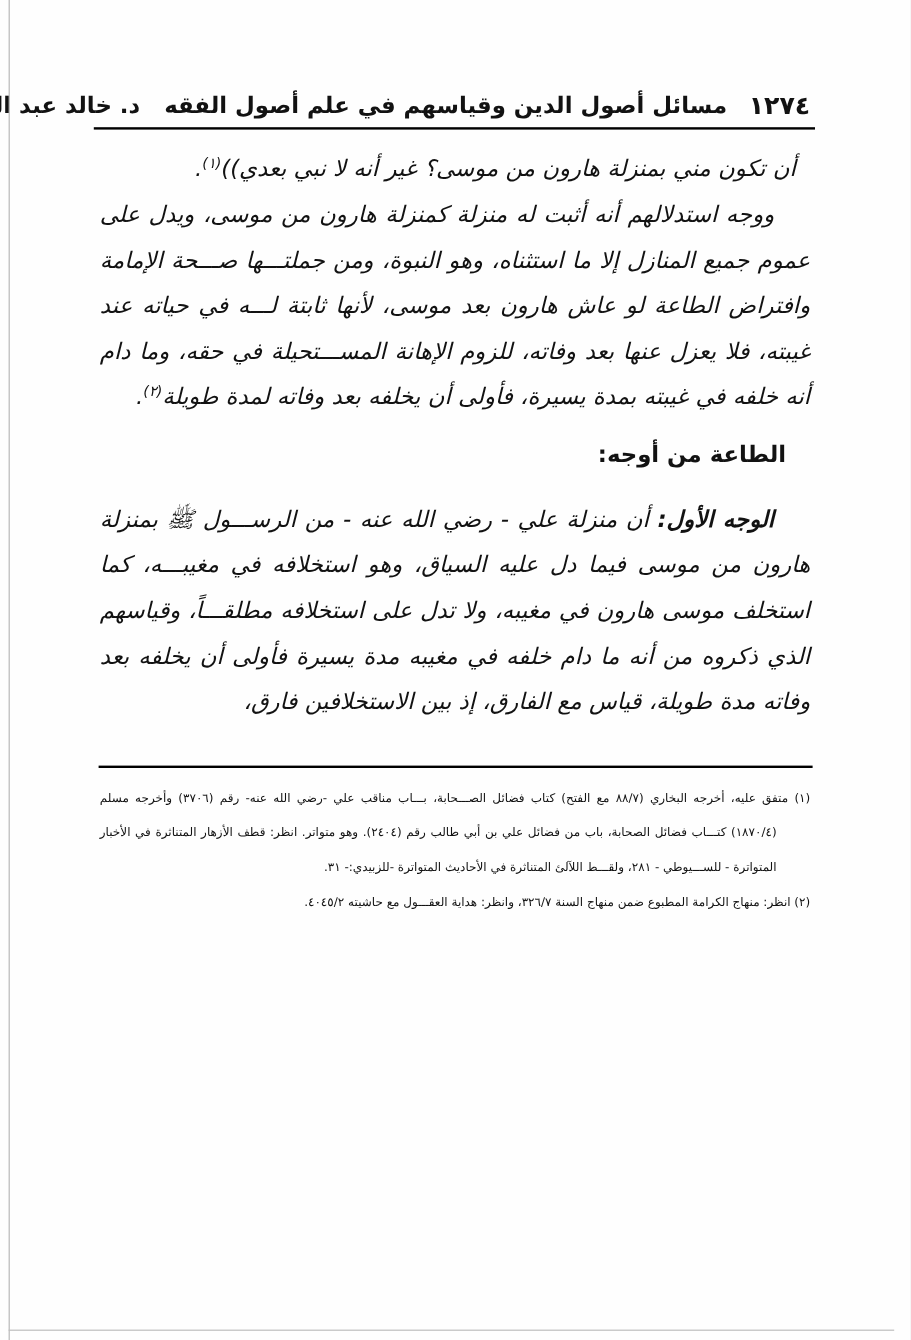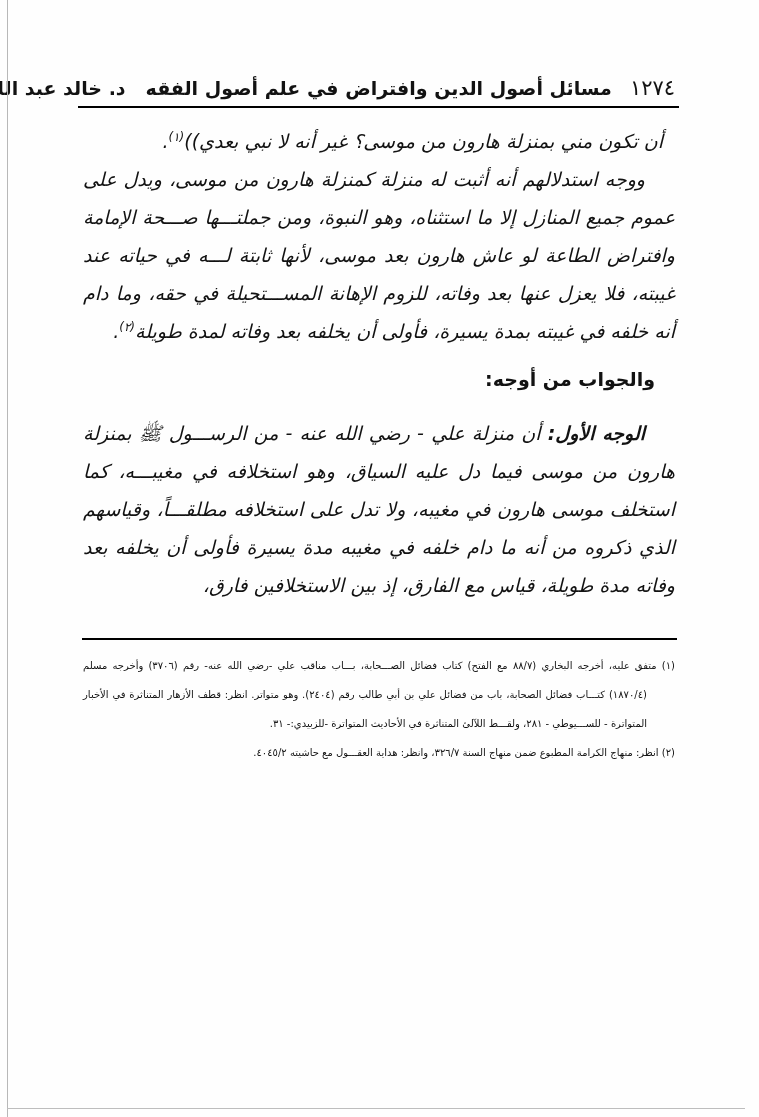--- a/index.html
+++ b/index.html
@@ -33,21 +33,21 @@
   }
 
   .header {
     margin: 76px 84px 0 83px;
     display: flex;
     align-items: center;
     gap: 18px;
     white-space: nowrap;
   }
   .page-number {
-    font-weight: normal;
+    font-weight: bold;
     font-size: 21px;
     letter-spacing: 2px;
   }
   .header-titles {
     display: flex;
     gap: 20px;
     align-items: baseline;
   }
   .header-title, .header-author {
     font-weight: bold;
@@ -101,34 +101,34 @@
 <body>
 
 <div class="page">
 
   <div class="scan-edge-left"></div>
   <div class="scan-edge-bottom"></div>
 
   <header class="header">
     <span class="page-number">١٢٧٤</span>
     <span class="header-titles">
-      <span class="header-title">مسائل أصول الدين وافتراض في علم أصول الفقه</span>
+      <span class="header-title">مسائل أصول الدين وقياسهم في علم أصول الفقه</span>
       <span class="header-author">د. خالد عبد اللطيف محمد</span>
     </span>
   </header>
 
   <div class="header-rule"></div>
 
   <main class="body-text">
 
     <p class="para para-quote-end"><span>أن تكون مني بمنزلة هارون من موسى؟ غير أنه لا نبي بعدي))</span><sup class="fn-ref">(١)</sup><span>.</span></p>
 
     <p class="para para-indent"><span>ووجه استدلالهم أنه أثبت له منزلة كمنزلة هارون من موسى، ويدل على عموم جميع المنازل إلا ما استثناه، وهو النبوة، ومن جملتـــها صـــحة الإمامة وافتراض الطاعة لو عاش هارون بعد موسى، لأنها ثابتة لـــه في حياته عند غيبته، فلا يعزل عنها بعد وفاته، للزوم الإهانة المســـتحيلة في حقه، وما دام أنه خلفه في غيبته بمدة يسيرة، فأولى أن يخلفه بعد وفاته لمدة طويلة</span><sup class="fn-ref">(٢)</sup><span>.</span></p>
 
-    <h2 class="section-heading">والجواب من أوجه:</h2>
+    <h2 class="section-heading">الطاعة من أوجه:</h2>
 
     <p class="para para-indent"><strong class="para-lead">الوجه الأول:</strong><span> أن منزلة علي - رضي الله عنه - من الرســـول ﷺ بمنزلة هارون من موسى فيما دل عليه السياق، وهو استخلافه في مغيبـــه، كما استخلف موسى هارون في مغيبه، ولا تدل على استخلافه مطلقـــاً، وقياسهم الذي ذكروه من أنه ما دام خلفه في مغيبه مدة يسيرة فأولى أن يخلفه بعد وفاته مدة طويلة، قياس مع الفارق، إذ بين الاستخلافين فارق،</span></p>
 
   </main>
 
   <div class="footnote-rule"></div>
 
   <section class="footnotes">
     <p class="footnote">(١) متفق عليه، أخرجه البخاري (٨٨/٧ مع الفتح) كتاب فضائل الصـــحابة، بـــاب مناقب علي -رضي الله عنه- رقم (٣٧٠٦) وأخرجه مسلم (١٨٧٠/٤) كتـــاب فضائل الصحابة، باب من فضائل علي بن أبي طالب رقم (٢٤٠٤). وهو متواتر. انظر: قطف الأزهار المتناثرة في الأخبار المتواترة - للســـيوطي - ٢٨١، ولقـــط اللآلئ المتناثرة في الأحاديث المتواترة -للزبيدي:- ٣١.</p>
     <p class="footnote">(٢) انظر: منهاج الكرامة المطبوع ضمن منهاج السنة ٣٢٦/٧، وانظر: هداية العقـــول مع حاشيته ٤٠٤٥/٢.</p>

